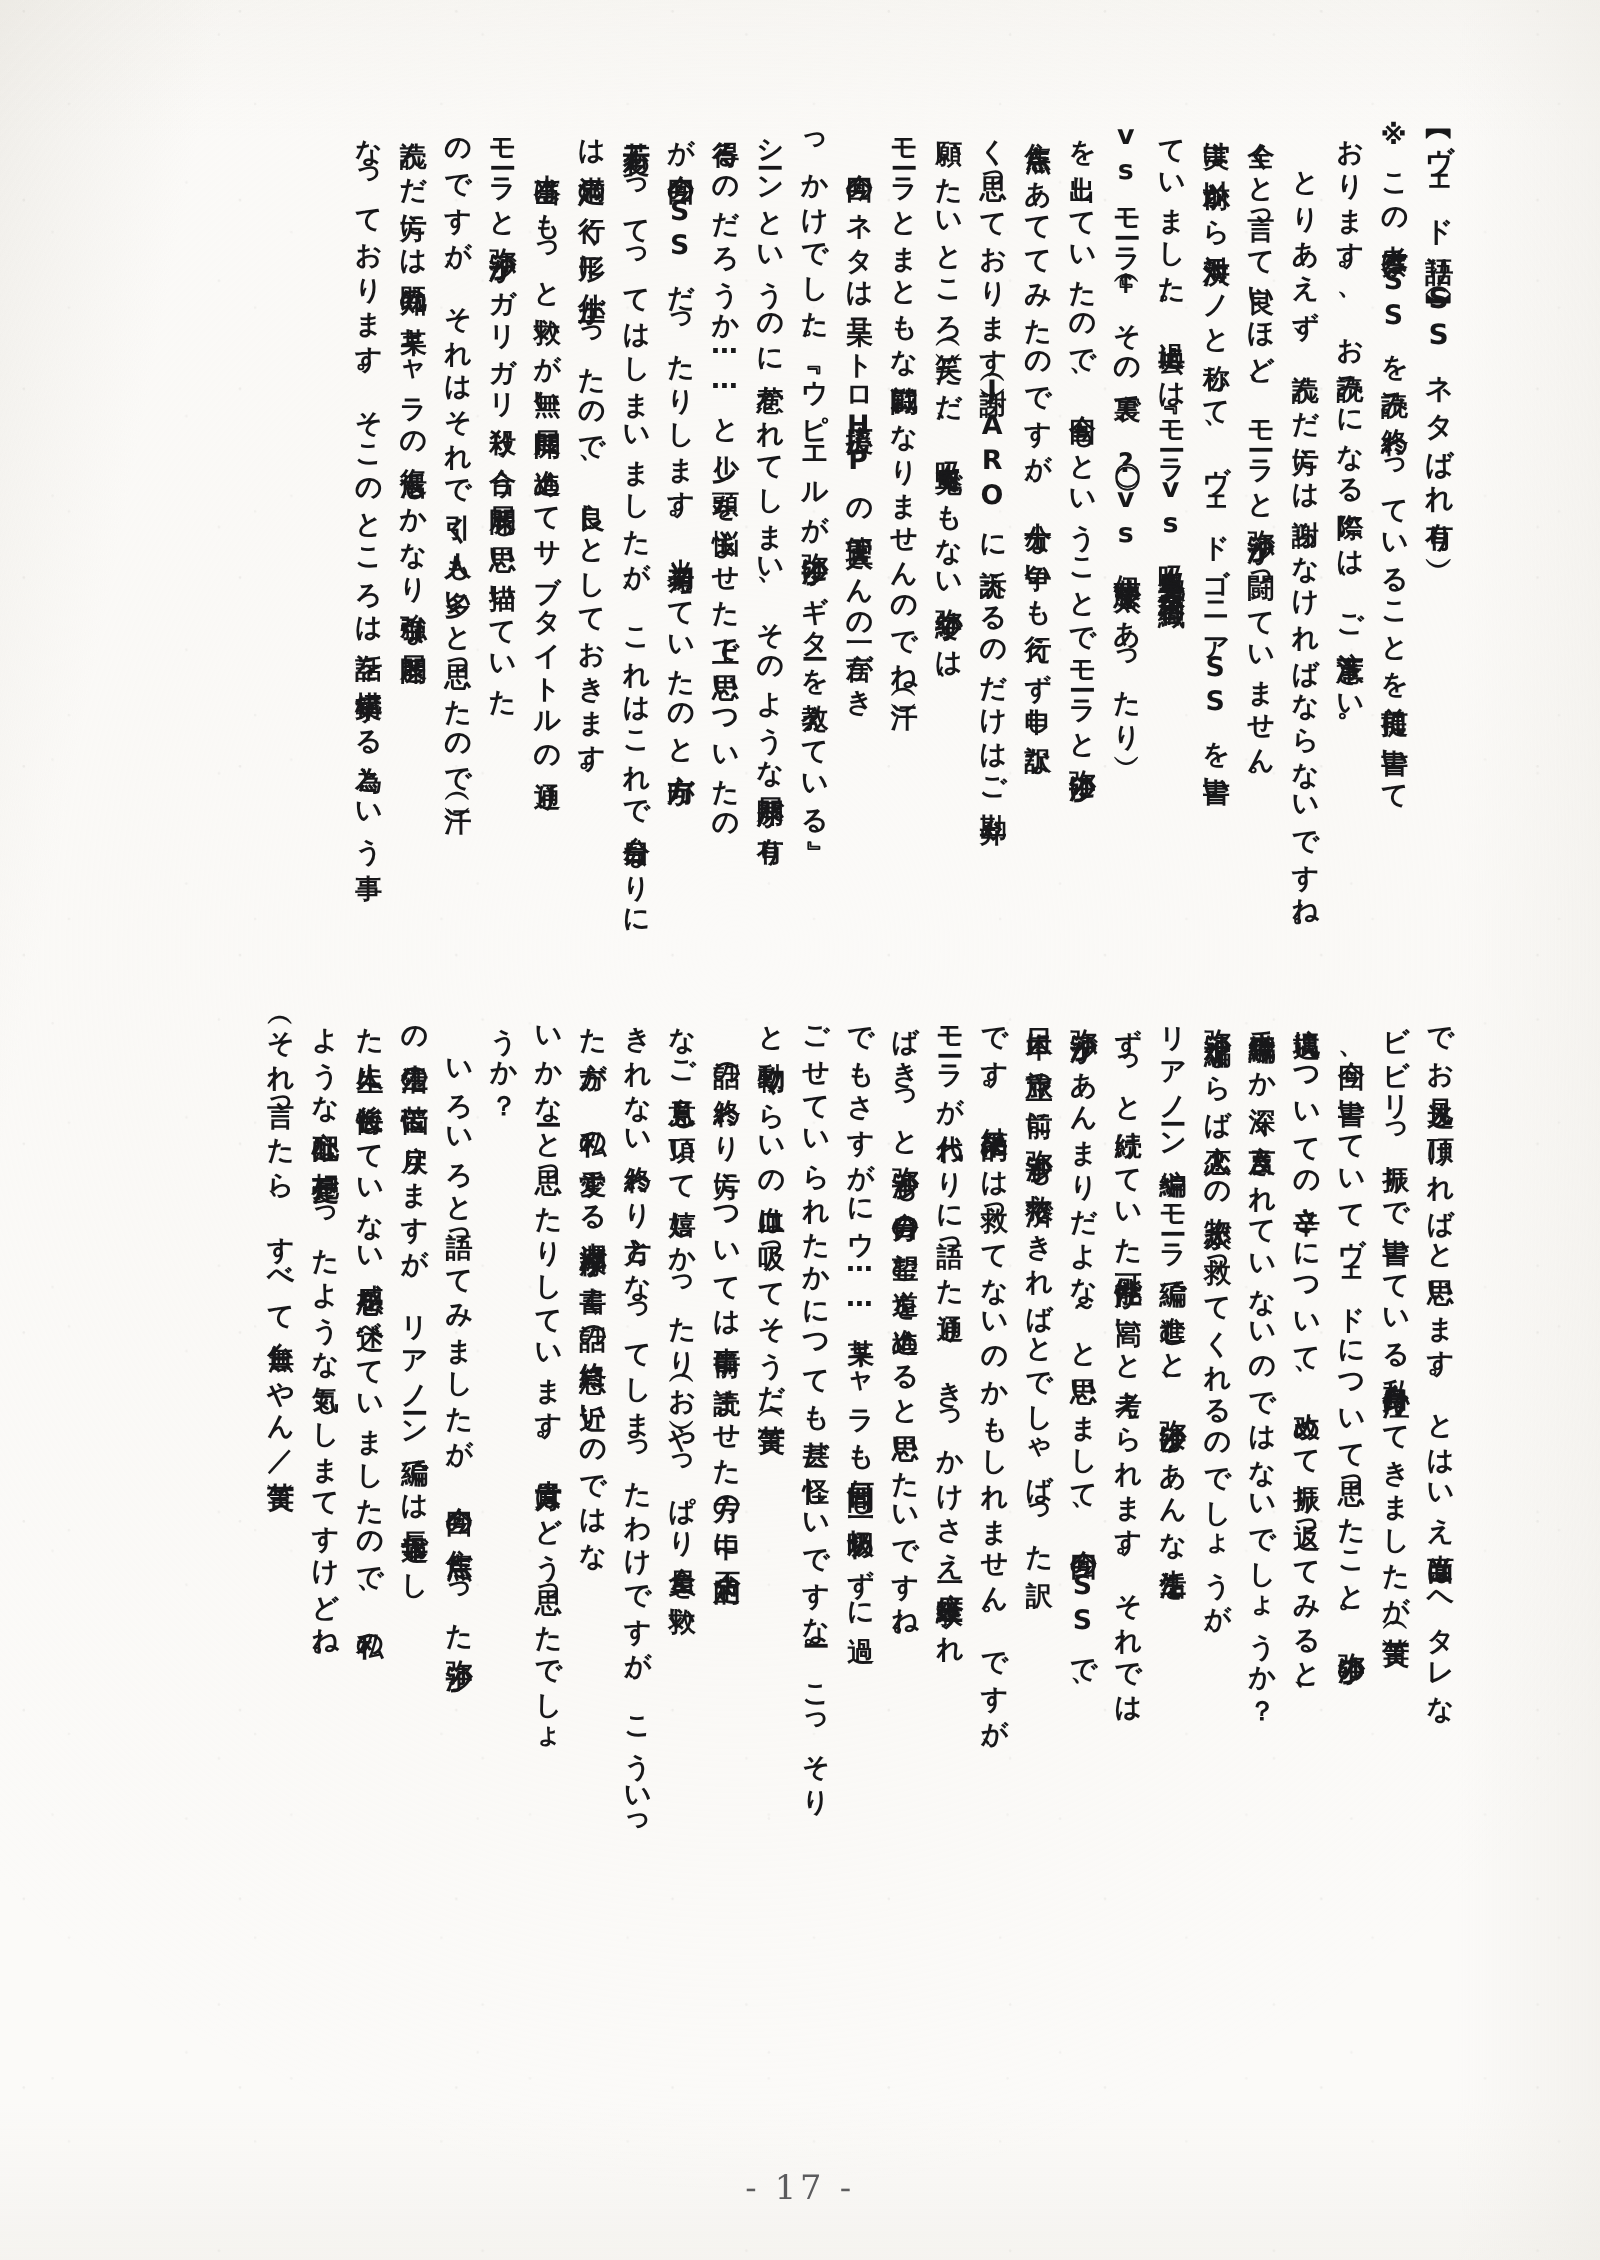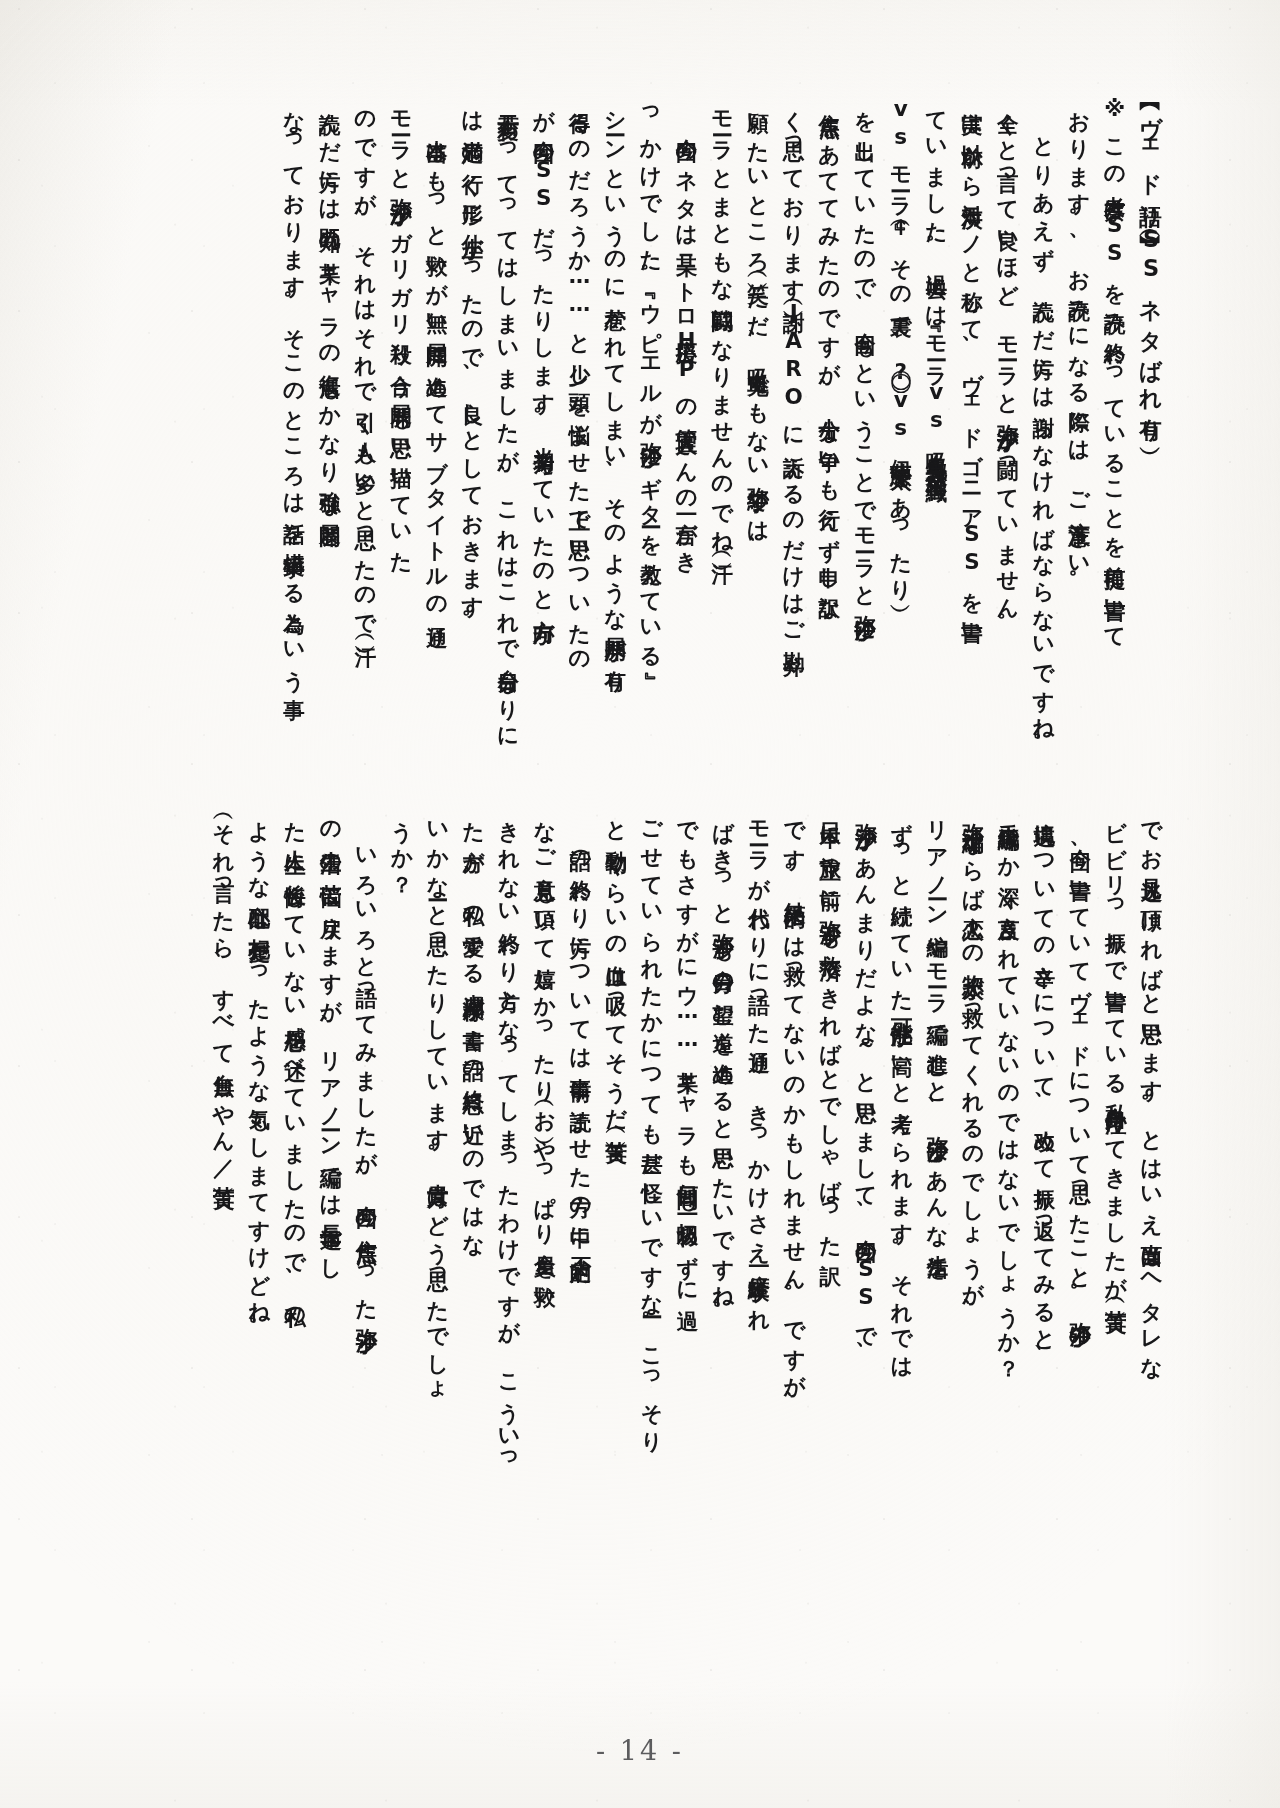--- a/index.html
+++ b/index.html
@@ -169,15 +169,15 @@
       <div class="vcol">うか？</div>
       <div class="vcol indent-1">いろいろと語ってみましたが、今回の焦点だった弥沙子</div>
       <div class="vcol">の生活の苦悩に戻りますが、リアノーン編では長年過ごし</div>
       <div class="vcol">た人生に後悔していない感想を述べていましたので、私の</div>
       <div class="vcol">ような心配は杞憂だったような気もしまてすけどね。</div>
       <div class="vcol">（それ言ったら、すべて台無しやん／苦笑）</div>
     </div>
 
   <div class="scan-speckle"></div>
 
-  <div class="page-number">- 14 -</div>
+  <div class="page-number">- 17 -</div>
 
 </div>
 
 </body></html>

